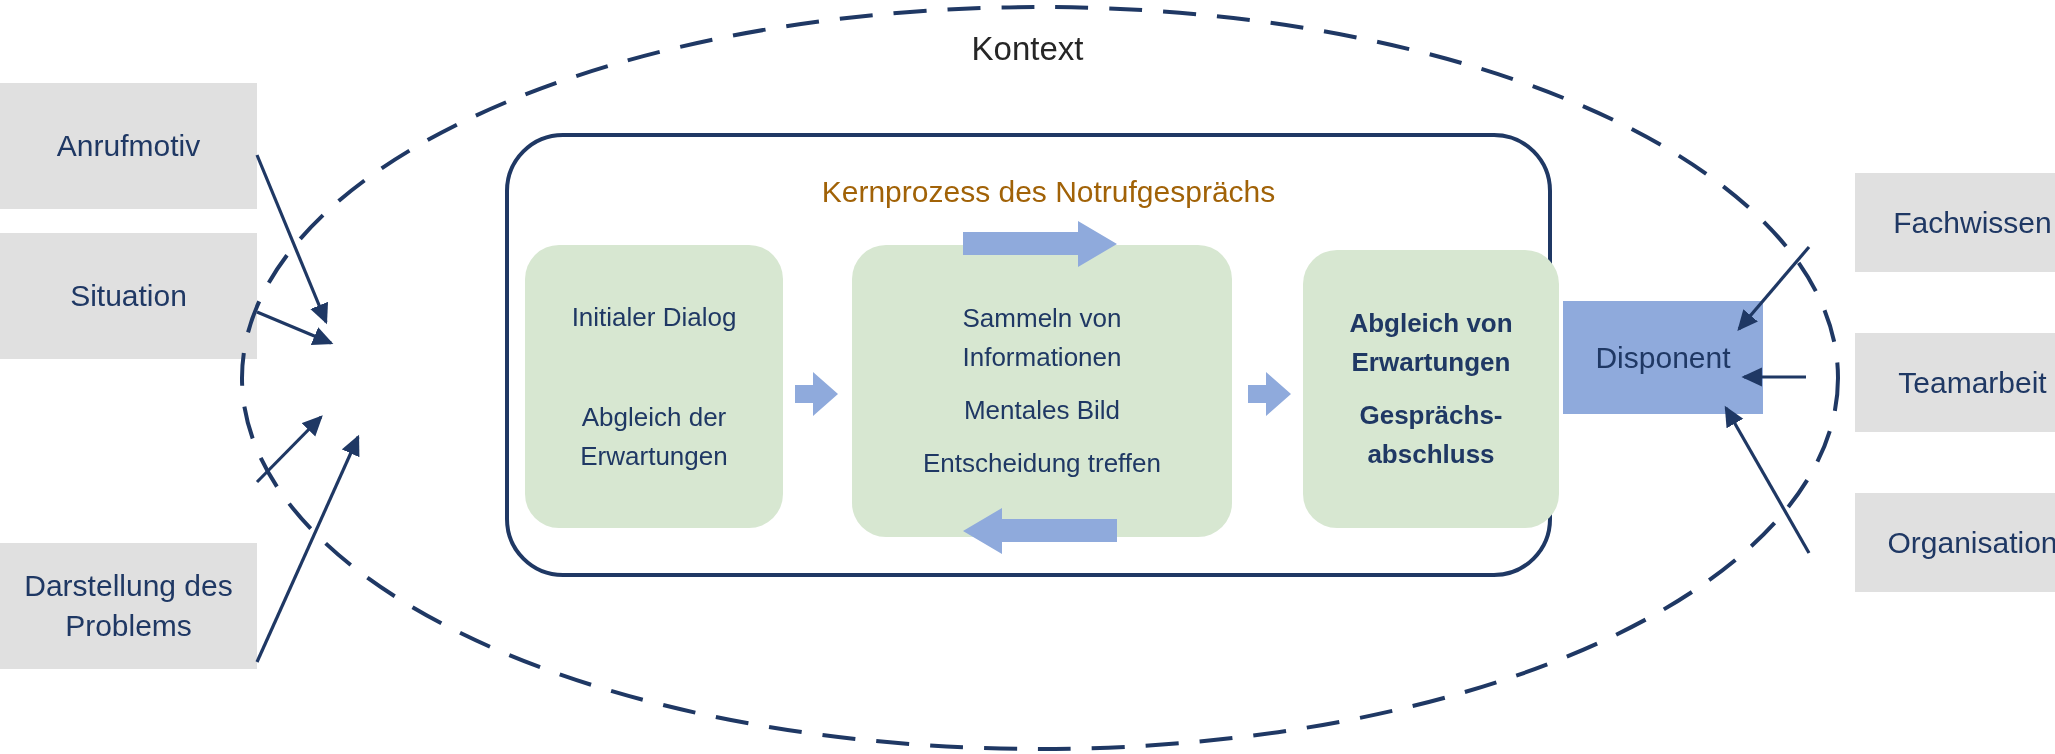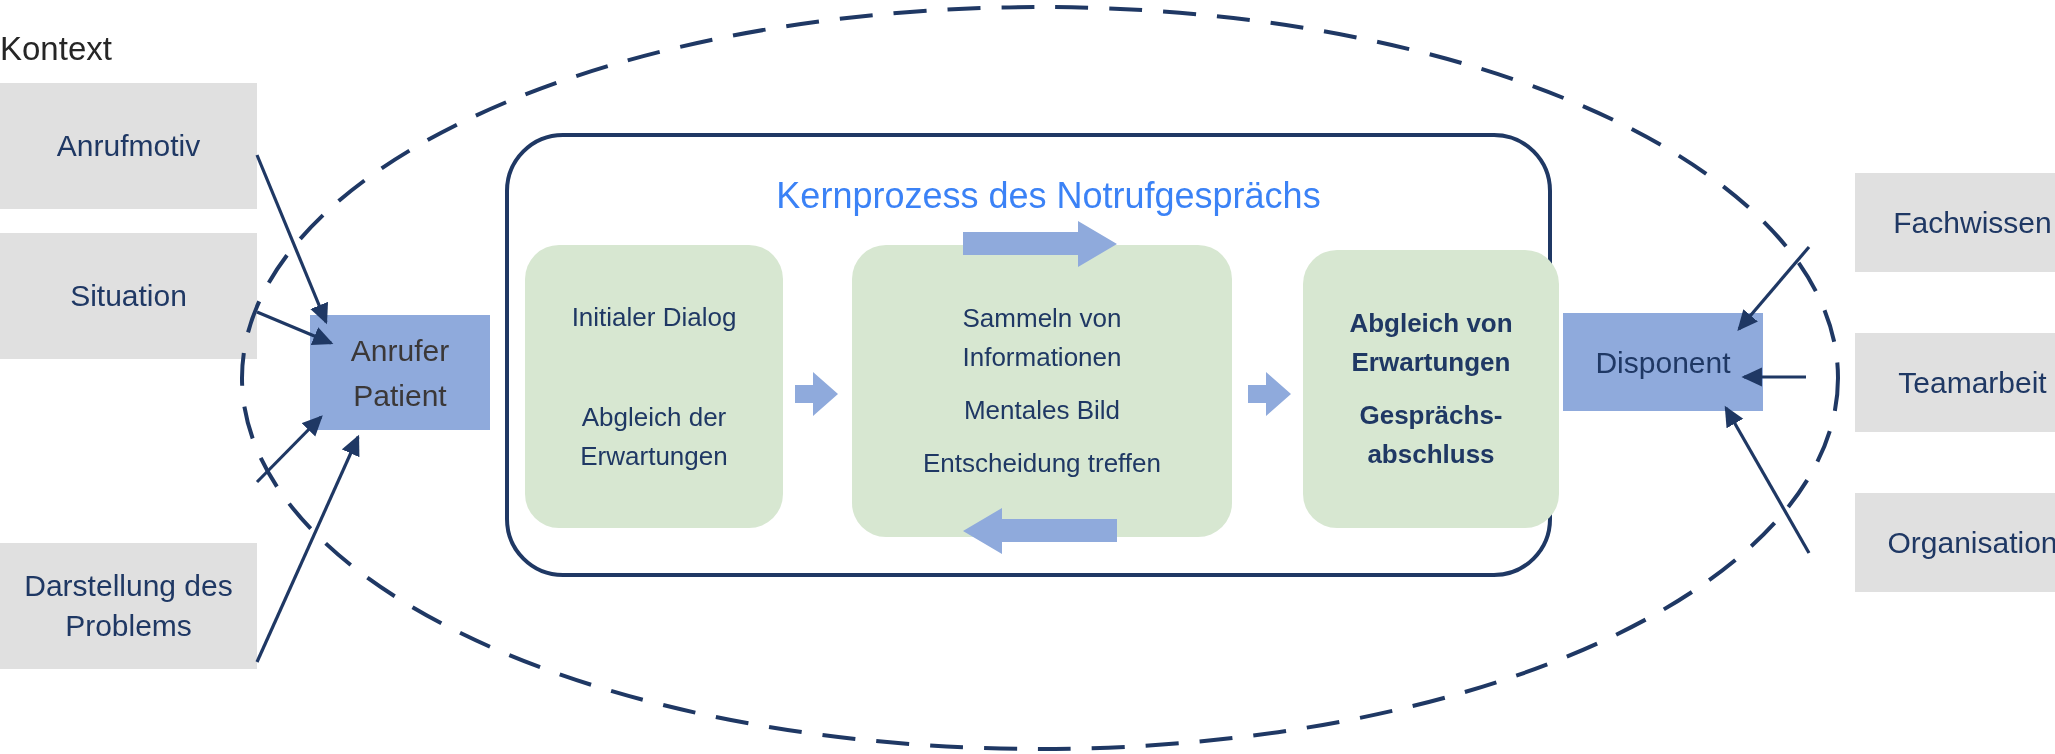--- a/index.html
+++ b/index.html
@@ -11,39 +11,39 @@
     position:absolute;background:#e0e0e0;display:flex;align-items:center;justify-content:center;
     text-align:center;color:#1f3864;font-size:30px;line-height:1.32;padding:0 8px;box-sizing:border-box;
   }
   .left-factor{left:0;width:257px;height:126px;}
   .right-factor{left:1855px;width:235px;height:99px;text-align:center;}
   .actor-box{
     position:absolute;background:#8faadc;display:flex;flex-direction:column;align-items:center;justify-content:center;
     text-align:center;font-size:30px;line-height:1.5;
   }
   #caller-box{left:310px;top:315px;width:180px;height:115px;color:#3b3838;}
-  #dispatcher-box{left:1563px;top:313px;width:200px;height:98px;color:#1f3864;}
+  #dispatcher-box{left:1563px;top:301px;width:200px;height:113px;color:#1f3864;}
   #process-container{
     position:absolute;left:505px;top:133px;width:1047px;height:444px;box-sizing:border-box;
     border:4px solid #1f3864;border-radius:58px;background:transparent;
   }
   #process-title{
-    position:absolute;left:0;right:0;top:38px;text-align:center;color:#3b82f6;font-size:36px;padding-left:40px;
+    position:absolute;left:0;right:0;top:38px;text-align:center;color:#a16207;font-size:30px;padding-left:40px;
   }
   .process-step{
     position:absolute;background:#d7e7d1;border-radius:34px;color:#1f3864;font-size:26px;
     display:flex;flex-direction:column;justify-content:center;text-align:center;
     padding:0 6px;box-sizing:border-box;
   }
   #step-1{left:525px;top:245px;width:258px;height:283px;gap:47px;}
   #step-2{left:852px;top:245px;width:380px;height:292px;}
   #step-3{left:1303px;top:250px;width:256px;height:278px;font-weight:bold;}
   .process-step p{margin:7px 0;line-height:39px;}
   #kontext-label{
-    position:absolute;left:0;right:0;top:30px;color:#262626;font-size:33px;
+    position:absolute;left:0;right:0;top:30px;text-align:center;color:#262626;font-size:33px;
   }
   #overlay-svg{position:absolute;left:0;top:0;z-index:5;}
 </style>
 </head>
 <body>
 
 <div id="canvas">
 
   <div id="kontext-label">Kontext</div>
 
@@ -60,24 +60,20 @@
   <div class="factor-box right-factor" style="top:173px">
     <span>Fachwissen</span>
   </div>
   <div class="factor-box right-factor" style="top:333px">
     <span>Teamarbeit</span>
   </div>
   <div class="factor-box right-factor" style="top:493px">
     <span>Organisation</span>
   </div>
 
-  <div class="actor-box" id="caller-box">
-    <span>Anrufer</span>
-    <span>Patient</span>
-  </div>
   <div class="actor-box" id="dispatcher-box">
     <span>Disponent</span>
   </div>
 
   <div id="process-container">
     <div id="process-title">Kernprozess des Notrufgesprächs</div>
   </div>
 
   <div class="process-step" id="step-1">
     <p>Initialer Dialog</p>

